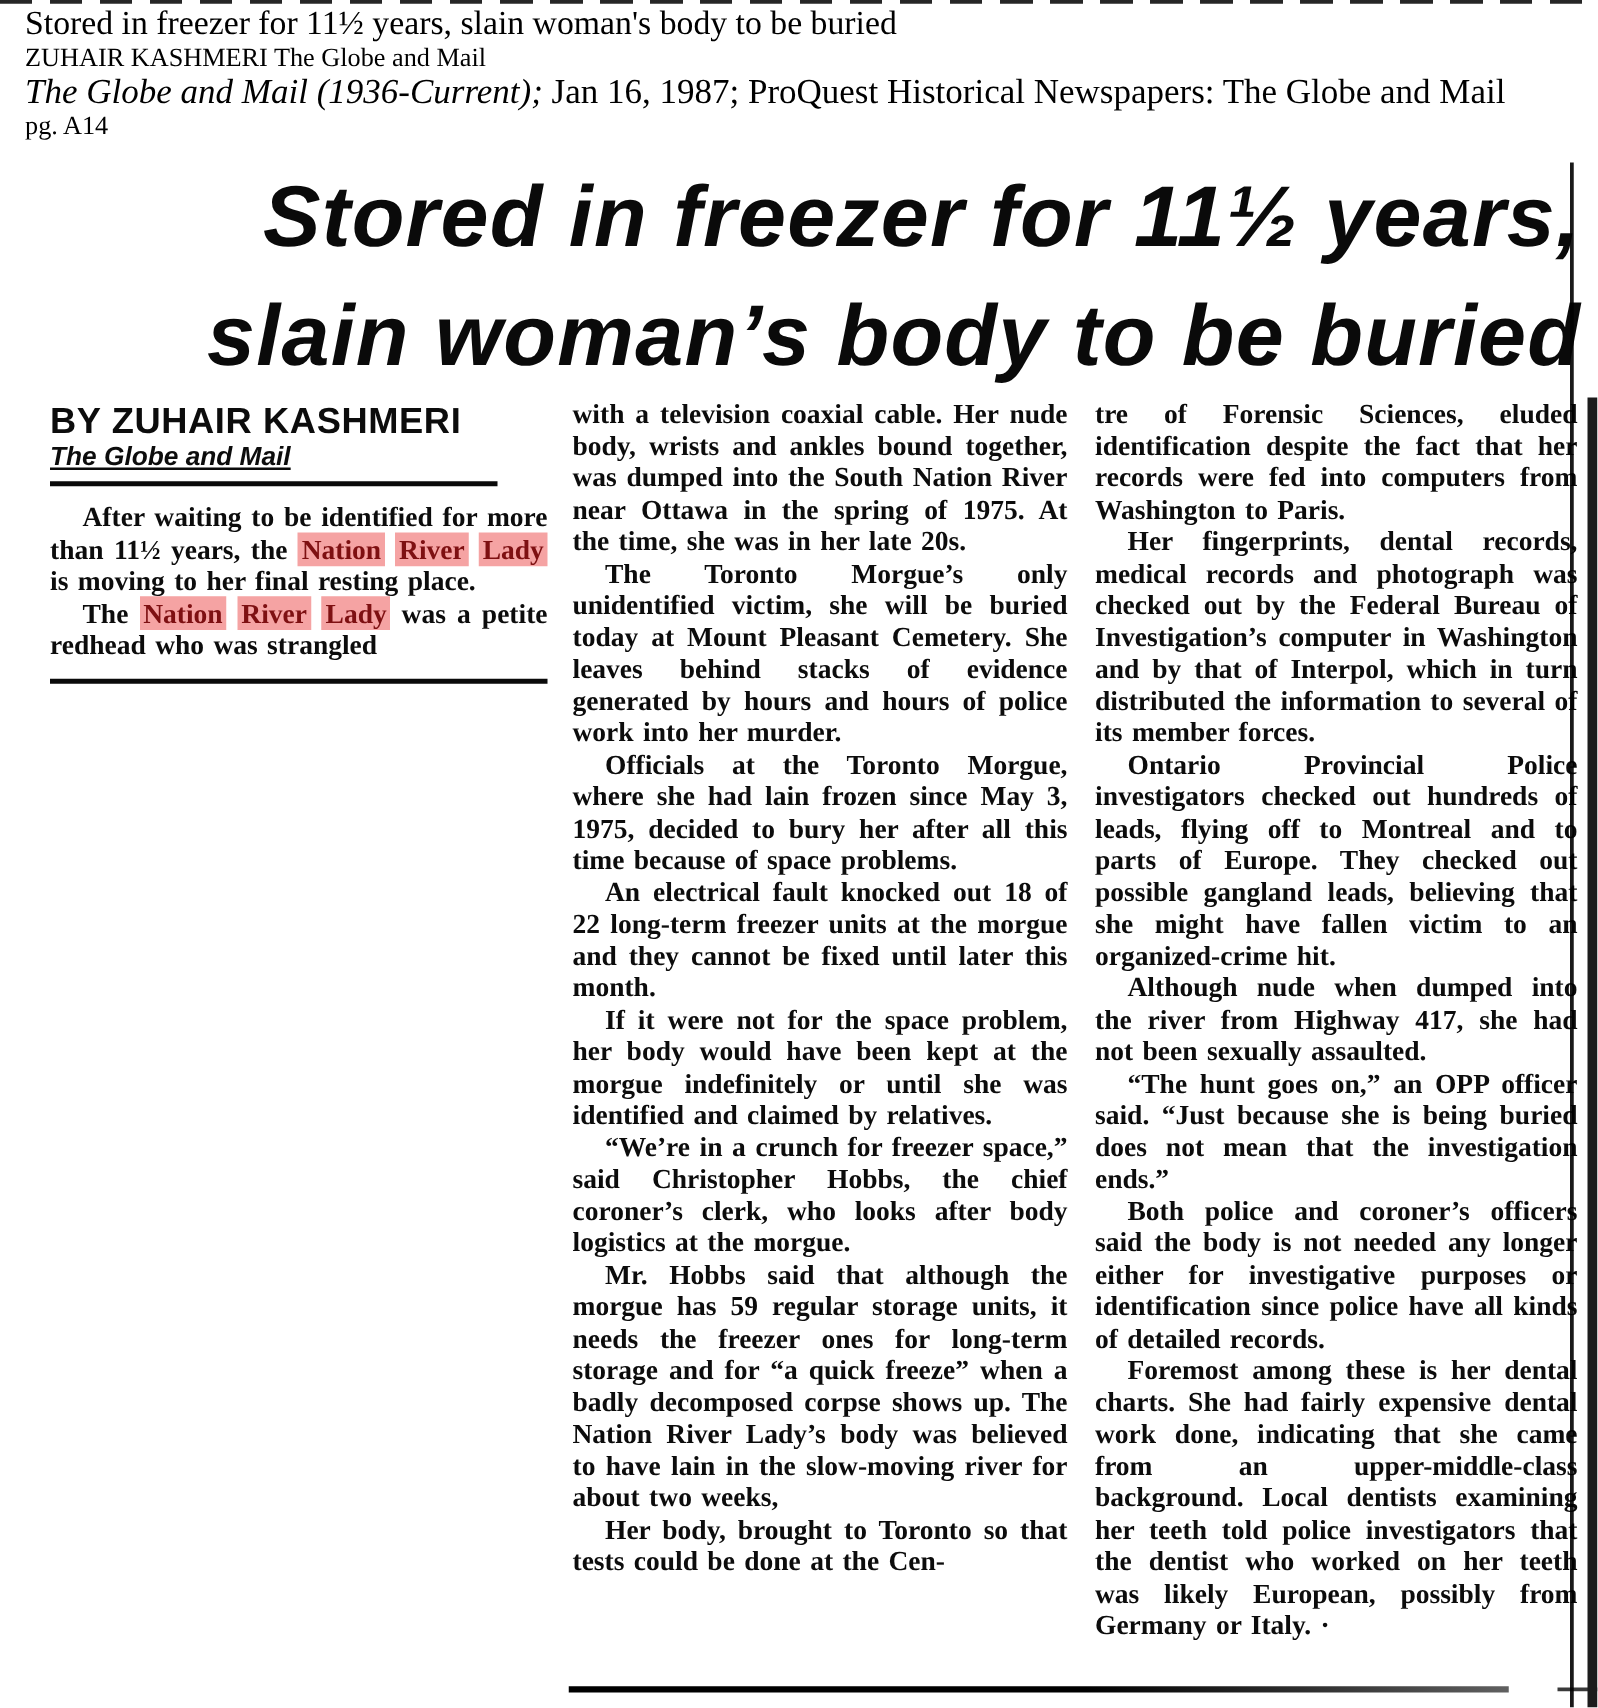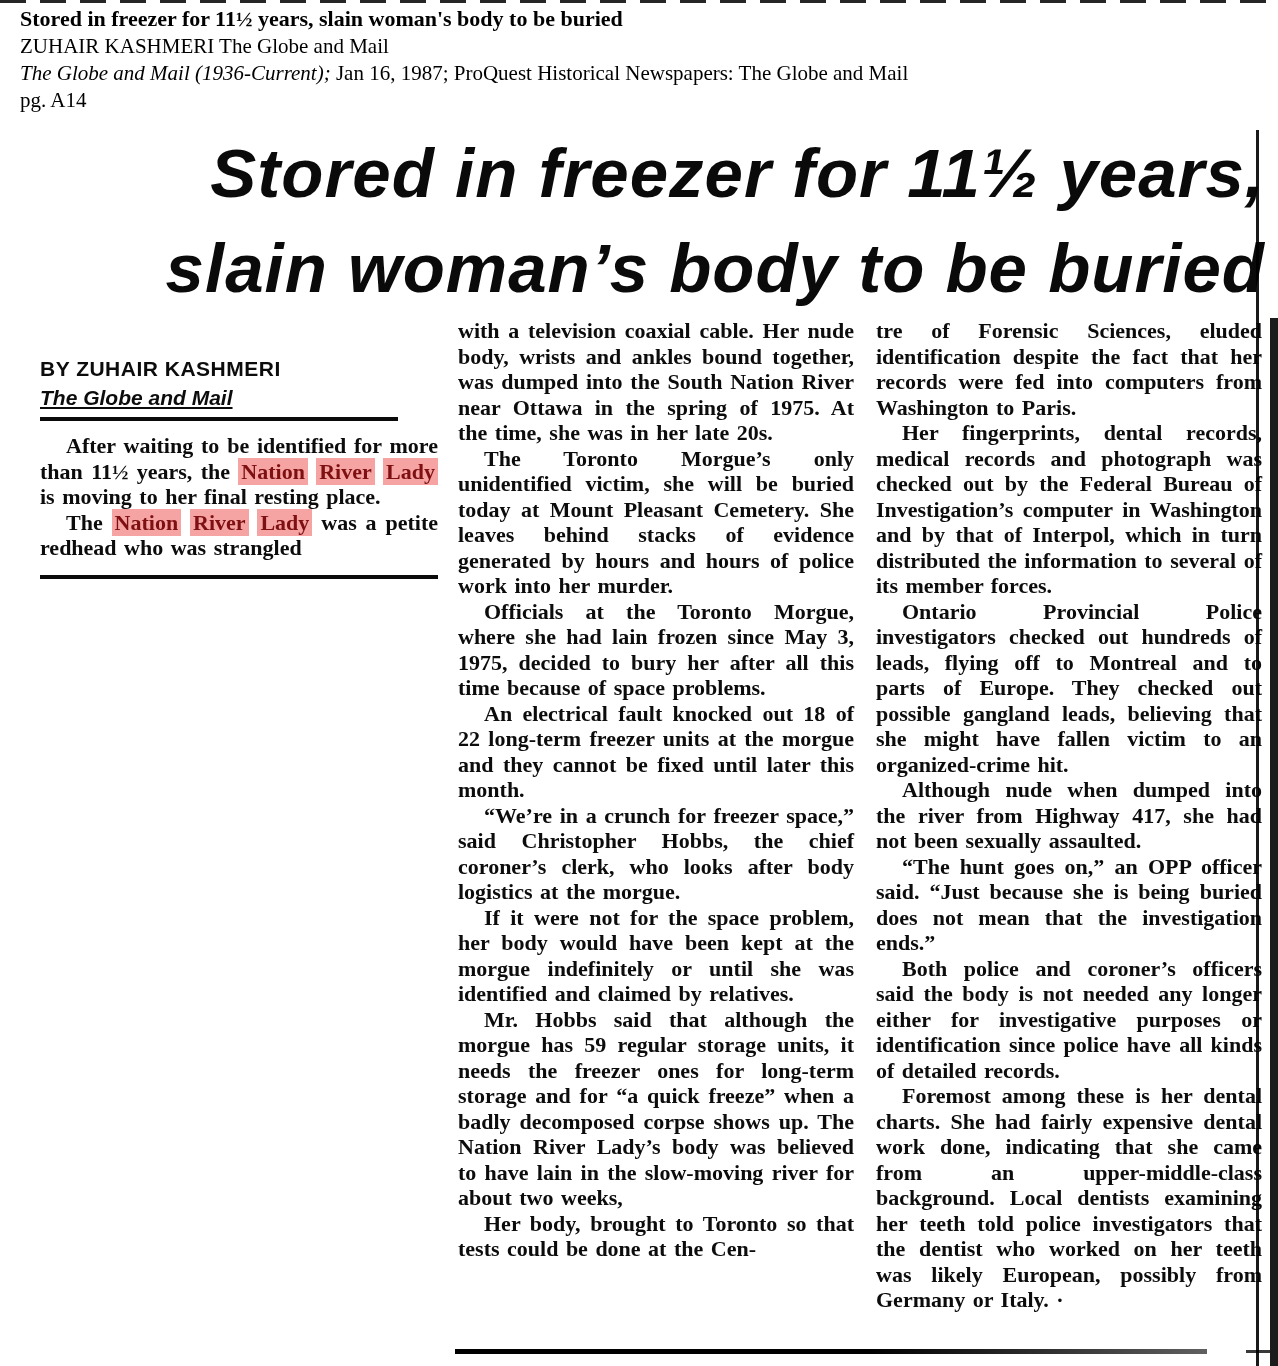--- a/index.html
+++ b/index.html
@@ -25,23 +25,23 @@
     background: repeating-linear-gradient(90deg, #000 0 26px, transparent 26px 40px);
     opacity: .85;
   }
   
   .meta {
     position: absolute;
     left: 20px; top: 4px;
     font-family: "Liberation Serif", serif;
     color: #000;
   }
-  .meta-title { font-size: 22px; font-weight: bold; line-height: 29px; }
+  .meta-title { font-size: 27px; font-weight: normal; line-height: 29px; }
   .meta-byline { font-size: 21px; line-height: 27px; }
-  .meta-source { font-size: 21px; line-height: 27px; }
+  .meta-source { font-size: 28px; line-height: 27px; }
   .meta-source .italic { font-style: italic; }
   .meta-page { font-size: 21px; line-height: 27px; }
 
   
   .headline {
     position: absolute;
     left: 50px; top: 126px;
     width: 1215px;
     font-family: "Liberation Sans", sans-serif;
     font-weight: bold;
@@ -68,26 +68,25 @@
   .col p { margin: 0; }
   .col1 { left: 40px;  top: 322px; width: 398px; }
   .col2 { left: 458px; top: 318px; width: 396px; }
   .col3 { left: 876px; top: 318px; width: 386px; }
   .col1 [data-paragraphs] p { text-indent: 26px; }
   .col2 p + p, .col3 p + p { text-indent: 26px; }
 
   .byline-name {
     font-family: "Liberation Sans", sans-serif;
     font-weight: bold;
-    font-size: 21px;
+    font-size: 29px;
     letter-spacing: .5px;
     line-height: 30px;
     text-align: left;
     word-spacing: 0;
-    margin-top: 32px;
   }
   .byline-org {
     font-family: "Liberation Sans", sans-serif;
     font-weight: bold;
     font-size: 21px;
     line-height: 25px;
     text-decoration: underline;
     text-align: left;
     word-spacing: 0;
     margin-top: 1px;
@@ -160,22 +159,22 @@
       </div>
     <div class="rule rule-col1-end"></div>
   </div>
 
   <div class="col col2">
     <div data-paragraphs="article.column2.paragraphs">
         <p>with a television coaxial cable. Her nude body, wrists and ankles bound together, was dumped into the South Nation River near Ottawa in the spring of 1975. At the time, she was in her late 20s.</p>
         <p>The Toronto Morgue’s only unidentified victim, she will be buried today at Mount Pleasant Cemetery. She leaves behind stacks of evidence generated by hours and hours of police work into her murder.</p>
         <p>Officials at the Toronto Morgue, where she had lain frozen since May 3, 1975, decided to bury her after all this time because of space problems.</p>
         <p>An electrical fault knocked out 18 of 22 long-term freezer units at the morgue and they cannot be fixed until later this month.</p>
+        <p>If it were not for the space problem, her body would have been kept at the morgue indefinitely or until she was identified and claimed by relatives.</p>
         <p>“We’re in a crunch for freezer space,” said Christopher Hobbs, the chief coroner’s clerk, who looks after body logistics at the morgue.</p>
-        <p>If it were not for the space problem, her body would have been kept at the morgue indefinitely or until she was identified and claimed by relatives.</p>
         <p>Mr. Hobbs said that although the morgue has 59 regular storage units, it needs the freezer ones for long-term storage and for “a quick freeze” when a badly decomposed corpse shows up. The Nation River Lady’s body was believed to have lain in the slow-moving river for about two weeks,</p>
         <p>Her body, brought to Toronto so that tests could be done at the Cen-</p>
       </div>
   </div>
 
   <div class="col col3">
     <div data-paragraphs="article.column3.paragraphs">
         <p>tre of Forensic Sciences, eluded identification despite the fact that her records were fed into computers from Washington to Paris.</p>
         <p>Her fingerprints, dental records, medical records and photograph was checked out by the Federal Bureau of Investigation’s computer in Washington and by that of Interpol, which in turn distributed the information to several of its member forces.</p>
         <p>Ontario Provincial Police investigators checked out hundreds of leads, flying off to Montreal and to parts of Europe. They checked out possible gangland leads, believing that she might have fallen victim to an organized-crime hit.</p>

